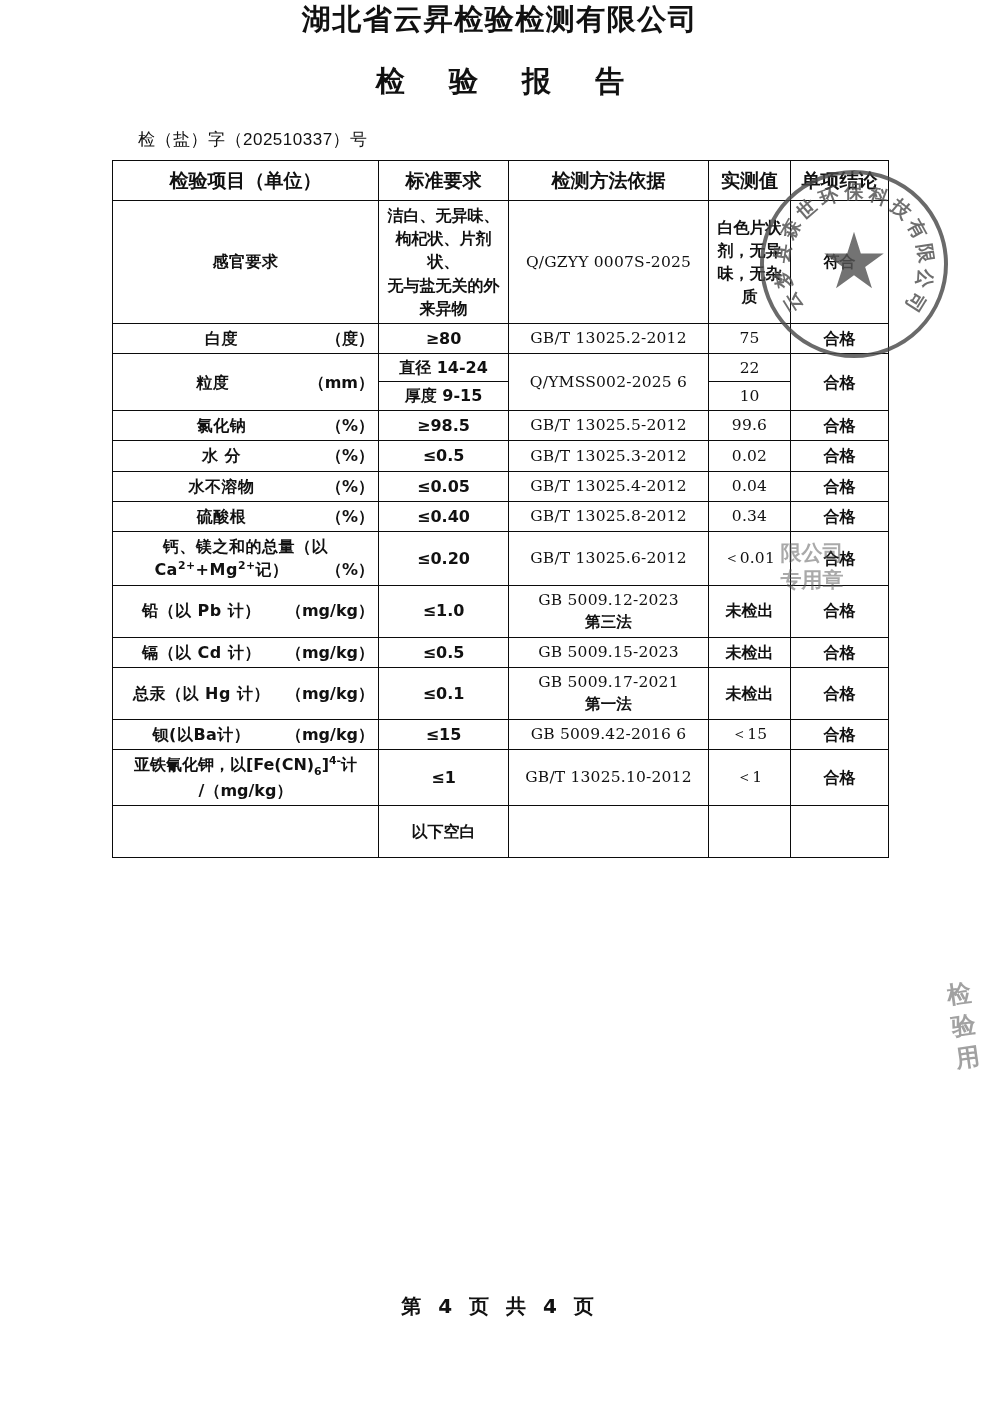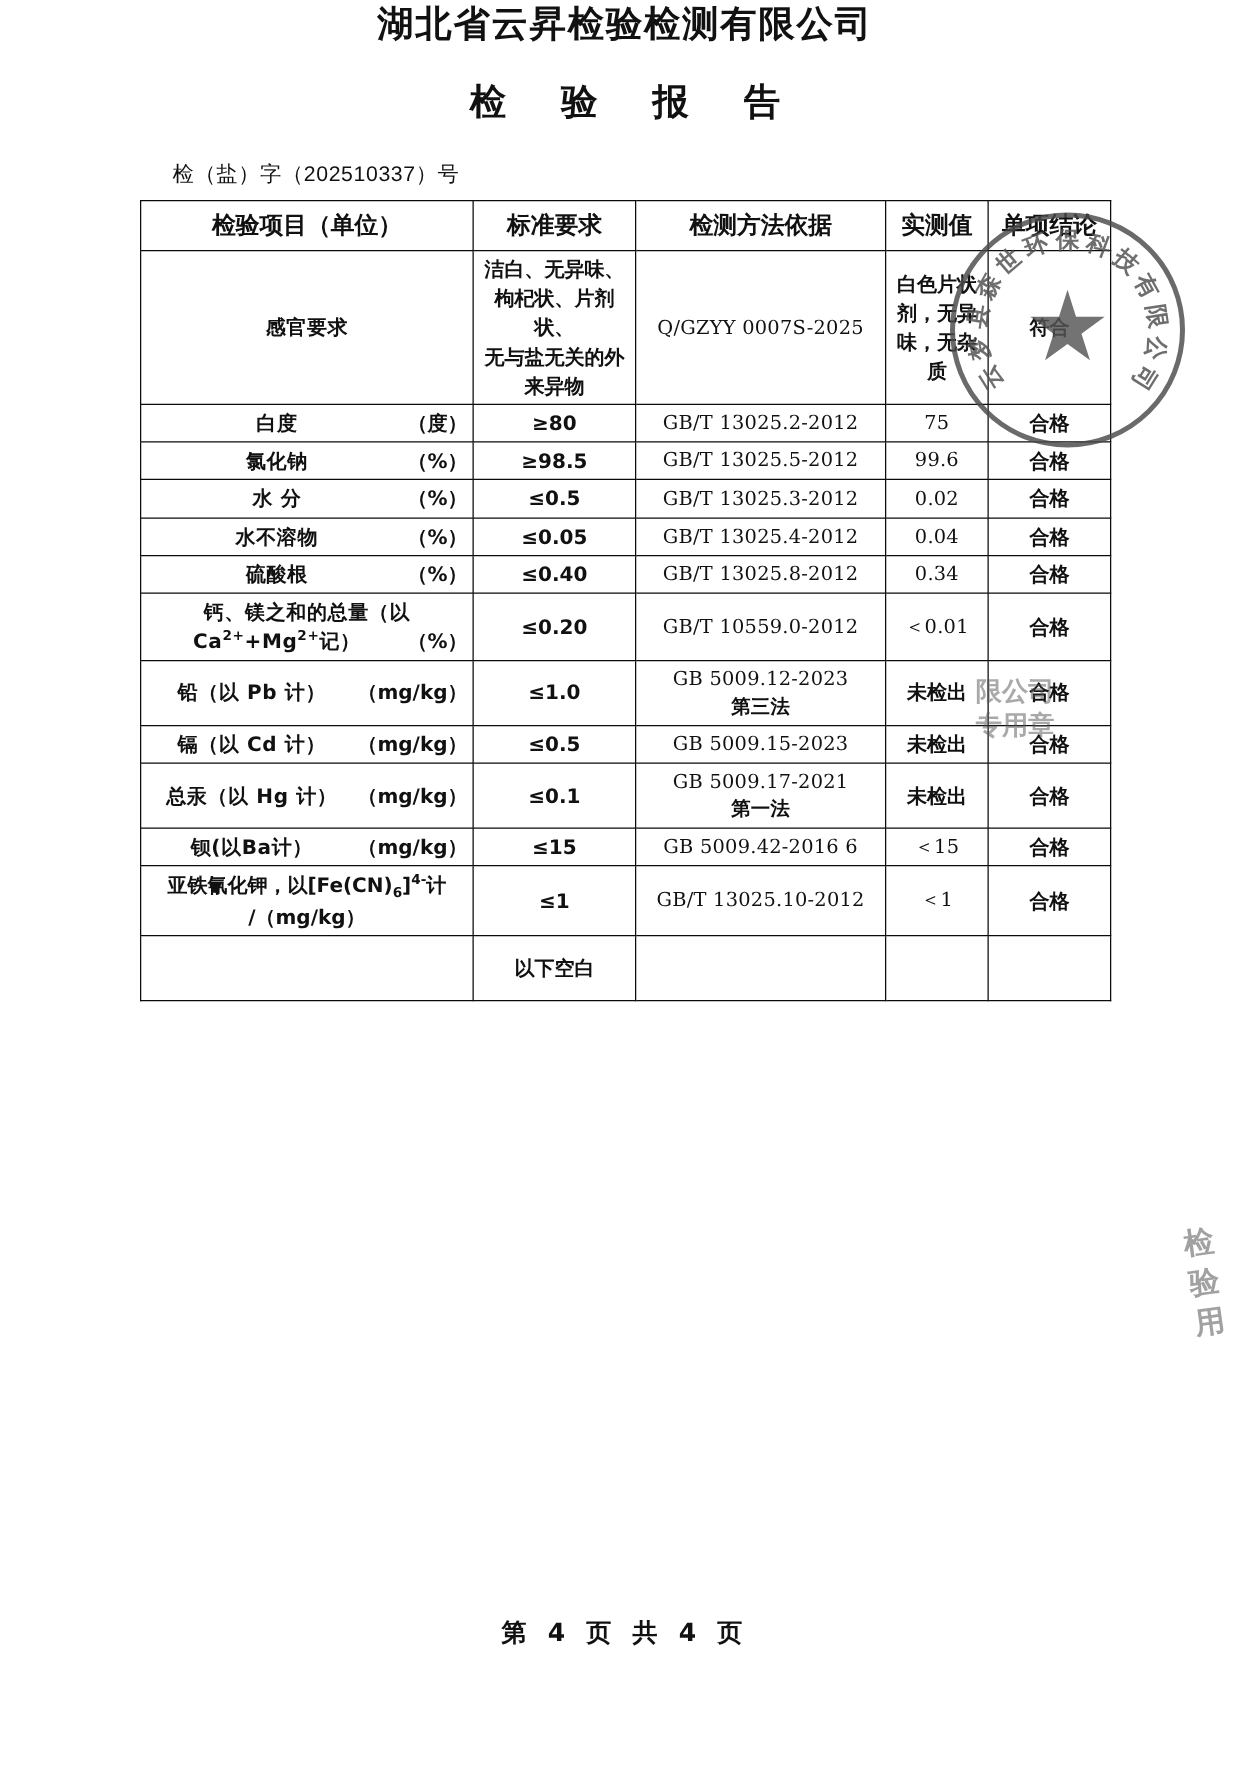--- a/index.html
+++ b/index.html
@@ -214,20 +214,36 @@
         <td class="item">
           <span class="nm">白度</span>
           <span class="unit">（度）</span>
         </td>
         <td class="std">≥80</td>
         <td class="method">GB/T 13025.2-2012</td>
         <td class="val">75</td>
         <td class="concl">合格</td>
       </tr>
 
+      <tr>
+        <td class="item">
+          <span class="nm">粒度</span>
+          <span class="unit">（mm）</span>
+        </td>
+        <td class="split">
+          <div class="half top">直径 14-24</div>
+          <div class="half">厚度 9-15</div>
+        </td>
+        <td class="method">Q/YMSS002-2025 6</td>
+        <td class="split split-val">
+          <div class="half top">22</div>
+          <div class="half">10</div>
+        </td>
+        <td class="concl">合格</td>
+      </tr>
 
       <tr>
         <td class="item">
           <span class="nm">氯化钠</span>
           <span class="unit">（%）</span>
         </td>
         <td class="std">≥98.5</td>
         <td class="method">GB/T 13025.5-2012</td>
         <td class="val">99.6</td>
         <td class="concl">合格</td>
@@ -265,21 +281,21 @@
         <td class="val">0.34</td>
         <td class="concl">合格</td>
       </tr>
 
       <tr>
         <td class="item">
           <span class="nm">钙、镁之和的总量（以Ca<span class="sup">2+</span>+Mg<span class="sup">2+</span>记）</span>
           <span class="unit">（%）</span>
         </td>
         <td class="std">≤0.20</td>
-        <td class="method">GB/T 10559.0-2012</td>
+        <td class="method">GB/T 13025.6-2012</td>
         <td class="val">＜0.01</td>
         <td class="concl">合格</td>
       </tr>
 
 
       <tr>
         <td class="item">
           <span class="nm">铅（以 Pb 计）</span>
           <span class="unit">（mg/kg）</span>
         </td>

